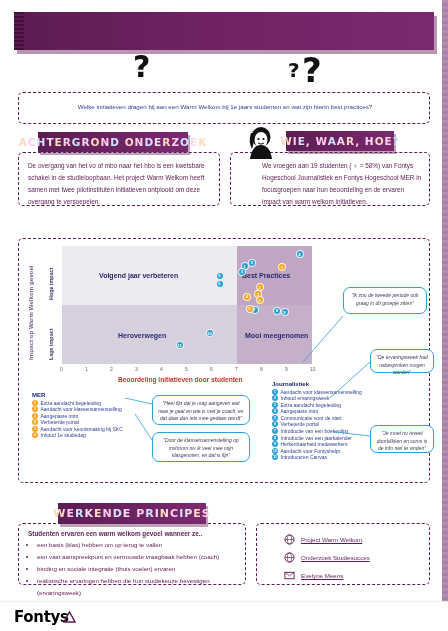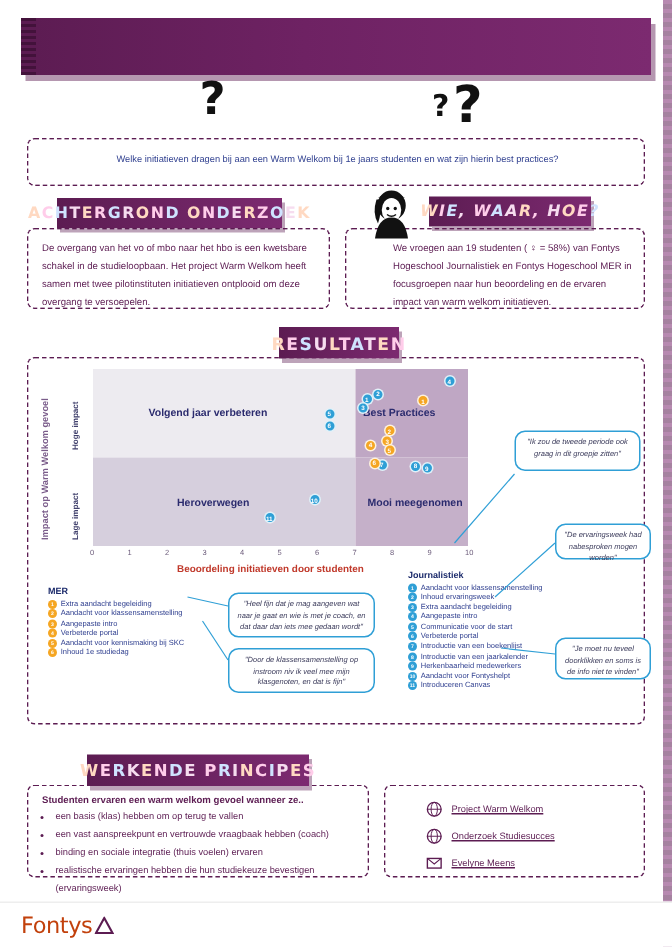--- a/index.html
+++ b/index.html
@@ -88,22 +88,22 @@
   .bul { font-size:6.2px; color:#5c1c52; line-height:1.95; }
   .bul li { margin-left:9px; }
   .bul li::marker { color:#5c1c52; }
 
   
   .contact-row { display:flex; align-items:center; gap:6px; margin-bottom:7px; }
   .contact-link { font-size:6.2px; color:#5c1c52; text-decoration:underline; }
 
   
   .footer-bar { position:absolute; left:0; bottom:0; width:448px; height:30px; background:#fff; border-top:1px solid #eee; }
-  .fontys-logo { position:absolute; left:14px; bottom:5px; font-size:15px; font-weight:normal;
-    color:#c2410c; font-family:"DejaVu Sans",sans-serif; letter-spacing:-.3px; }
+  .fontys-logo { position:absolute; left:14px; bottom:5px; font-size:15px; font-weight:bold;
+    color:#000000; font-family:"DejaVu Sans",sans-serif; letter-spacing:-.3px; }
   .side-strip { position:absolute; right:0; top:0; width:6px; height:631px;
     background:repeating-linear-gradient(180deg,#7c2a70 0 3px,#5c1c52 3px 6px); opacity:.55;}
   .left-strip { position:absolute; left:0; top:0; width:4px; height:631px; background:#fff; }
 </style>
 </head>
 <body>
 
 <div class="page">
 
   <div class="left-strip"></div>
@@ -121,39 +121,36 @@
   <div class="card" style="left:18px; top:92px; width:412px; height:32px;"></div>
   <div class="body-text" style="position:absolute; left:32px; top:101px; width:386px; text-align:center; font-size:6.2px; color:#2f3f8f;">Welke initiatieven dragen bij aan een Warm Welkom bij 1e jaars studenten en wat zijn hierin best practices?</div>
 
   <div class="card" style="left:18px; top:152px; width:202px; height:54px;"></div>
   <div class="pill" style="left:38px; top:132px; width:150px; height:20px;">
     <div class="lbl" style="font-size:10.5px;" id="pill-bg"><span>A</span><span>C</span><span>H</span><span>T</span><span>E</span><span>R</span><span>G</span><span>R</span><span>O</span><span>N</span><span>D</span><span> </span><span>O</span><span>N</span><span>D</span><span>E</span><span>R</span><span>Z</span><span>O</span><span>E</span><span>K</span></div>
   </div>
   <div class="body-text" style="position:absolute; left:28px; top:160px; width:182px;">De overgang van het vo of mbo naar het hbo is een kwetsbare schakel in de studieloopbaan. Het project Warm Welkom heeft samen met twee pilotinstituten initiatieven ontplooid om deze overgang te versoepelen.</div>
 
   <div class="card" style="left:230px; top:152px; width:200px; height:54px;"></div>
-  <div class="pill" style="left:286px; top:131px; width:108px; height:20px;font-style:italic;">
+  <div class="pill" style="left:286px; top:131px; width:108px; height:20px;">
     <div class="lbl" style="font-size:10.5px;" id="pill-www"><span>W</span><span>I</span><span>E</span><span>,</span><span> </span><span>W</span><span>A</span><span>A</span><span>R</span><span>,</span><span> </span><span>H</span><span>O</span><span>E</span><span>?</span></div>
   </div>
   <svg style="position:absolute; left:240px; top:126px;" width="44" height="34" viewBox="0 0 44 34">
     <ellipse cx="21" cy="11" rx="9.5" ry="10" fill="#111"></ellipse>
     <ellipse cx="21" cy="14" rx="6.5" ry="8" fill="#fff"></ellipse>
     <circle cx="18.5" cy="13" r="1.1" fill="#111"></circle>
       <circle cx="23.5" cy="13" r="1.1" fill="#111"></circle>
     <path d="M18 17 q3 2.4 6 0" stroke="#111" stroke-width="1" fill="none"></path>
     <path d="M12 6 q9 -7 18 0 q-9 -3 -18 0z" fill="#111"></path>
     <path d="M11 7 q-3 9 1 16 q3 -9 1 -16z" fill="#111"></path>
     <path d="M10 33 q2 -14 11 -14 q9 0 11 14z" fill="#111"></path>
   </svg>
   <div class="body-text" style="position:absolute; left:262px; top:160px; width:160px;">We vroegen aan 19 studenten ( ♀ = 58%) van Fontys Hogeschool Journalistiek en Fontys Hogeschool MER in focusgroepen naar hun beoordeling en de ervaren impact van warm welkom initiatieven.</div>
 
   <div class="card" style="left:18px; top:238px; width:412px; height:245px;"></div>
-  <div class="pill" style="left:186px; top:218px; width:80px; height:21px;">
-    <div class="lbl" style="font-size:11.5px;" id="pill-res"><span>R</span><span>E</span><span>S</span><span>U</span><span>L</span><span>T</span><span>A</span><span>T</span><span>E</span><span>N</span></div>
-  </div>
 
   <div class="chart-wrap" style="left:62px; top:246px; width:250px; height:118px;">
     <div class="quad" style="left:0; top:0; width:175px; height:59px; background:#edebf0;"></div>
     <div class="quad" style="left:175px; top:0; width:75px; height:59px; background:#bfa7c4;"></div>
     <div class="quad" style="left:0; top:59px; width:175px; height:59px; background:#d6cfdd;"></div>
     <div class="quad" style="left:175px; top:59px; width:75px; height:59px; background:#c5b0c9;"></div>
 
     <div class="quad-label" style="left:37px; top:26px;">Volgend jaar verbeteren</div>
     <div class="quad-label" style="left:180px; top:26px;">Best Practices</div>
     <div class="quad-label" style="left:56px; top:86px;">Heroverwegen</div>

